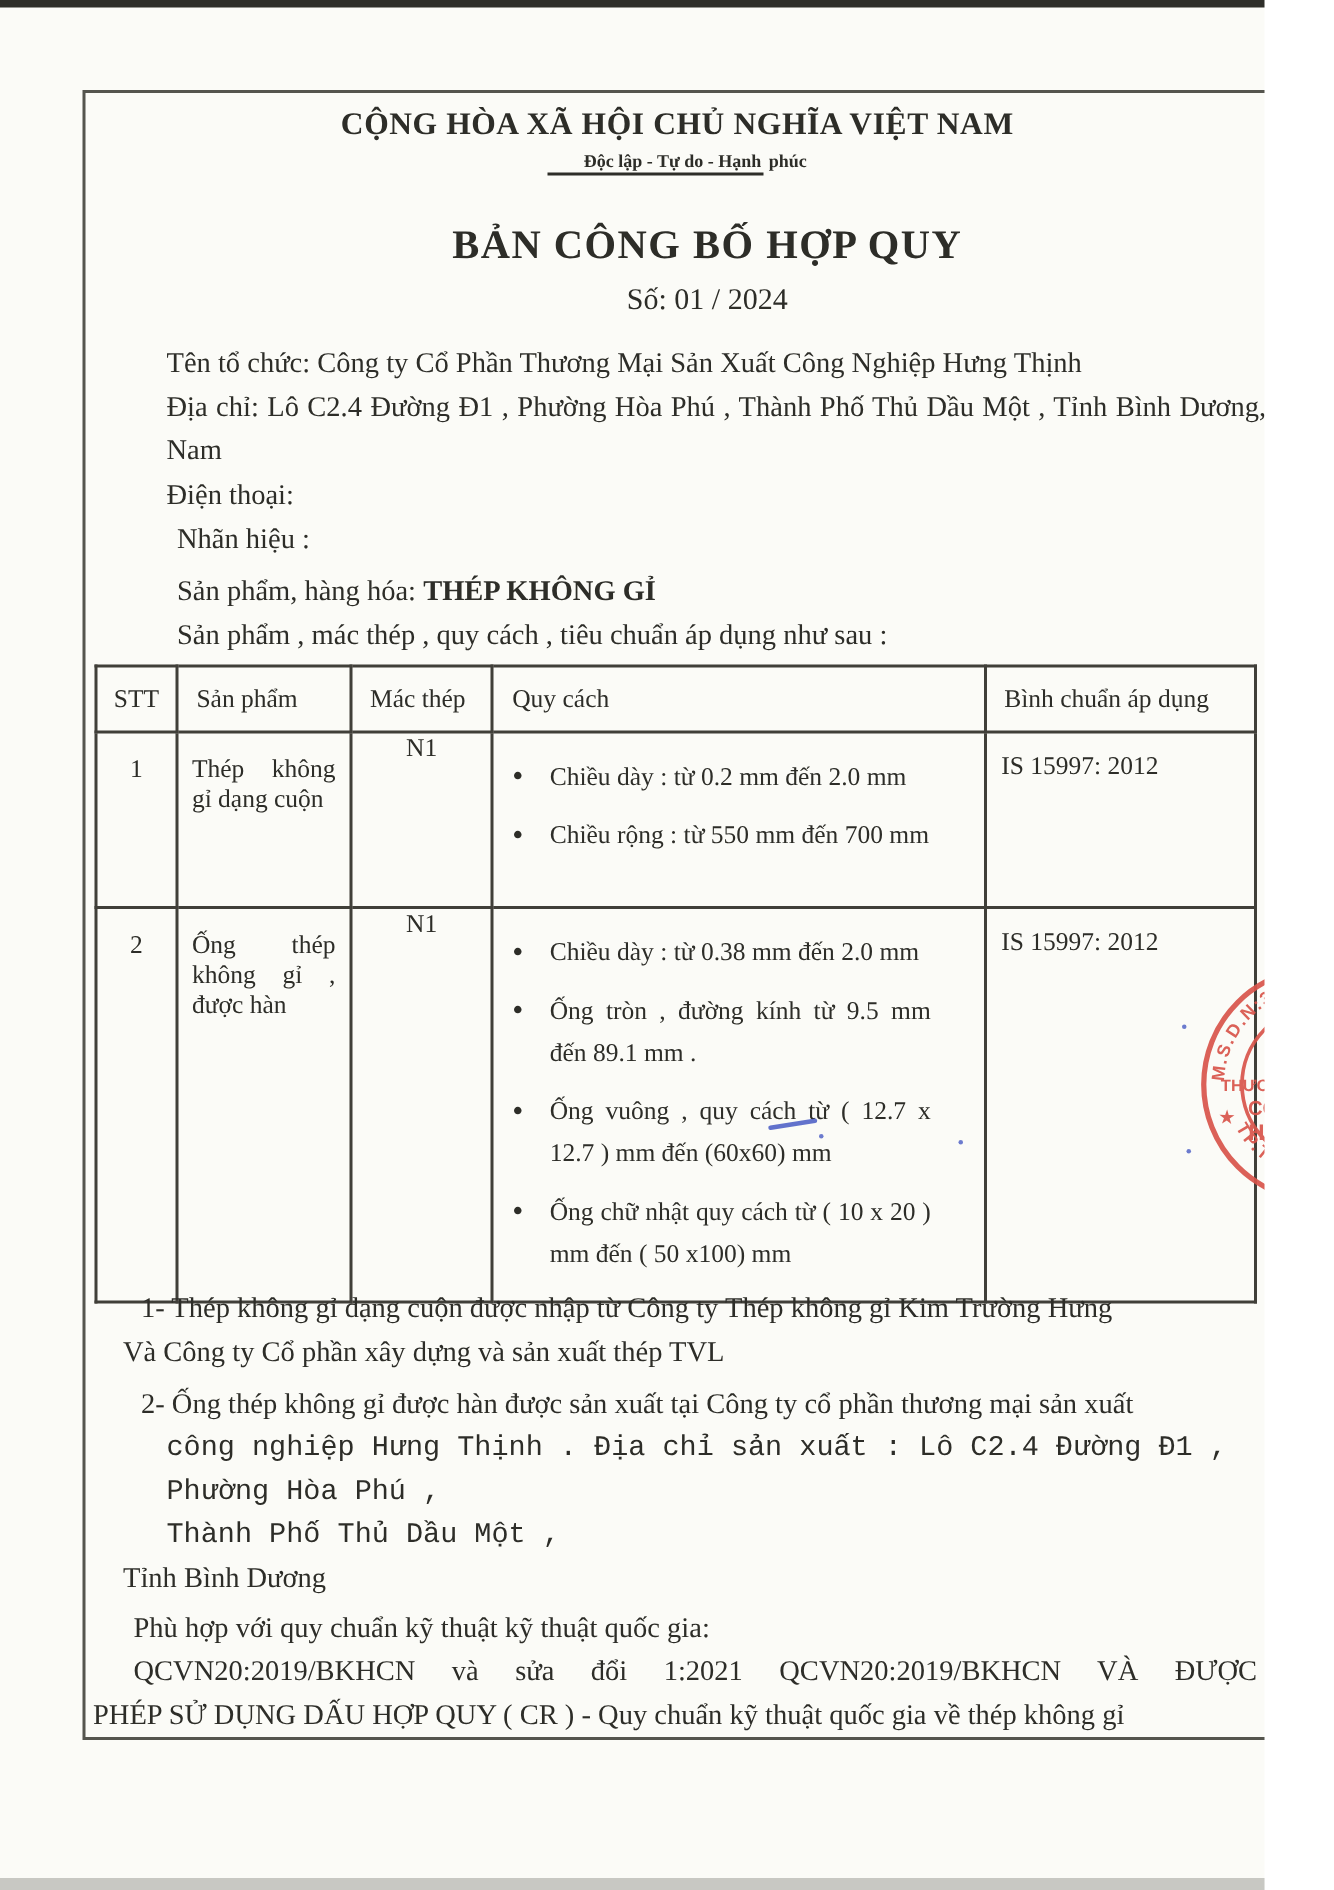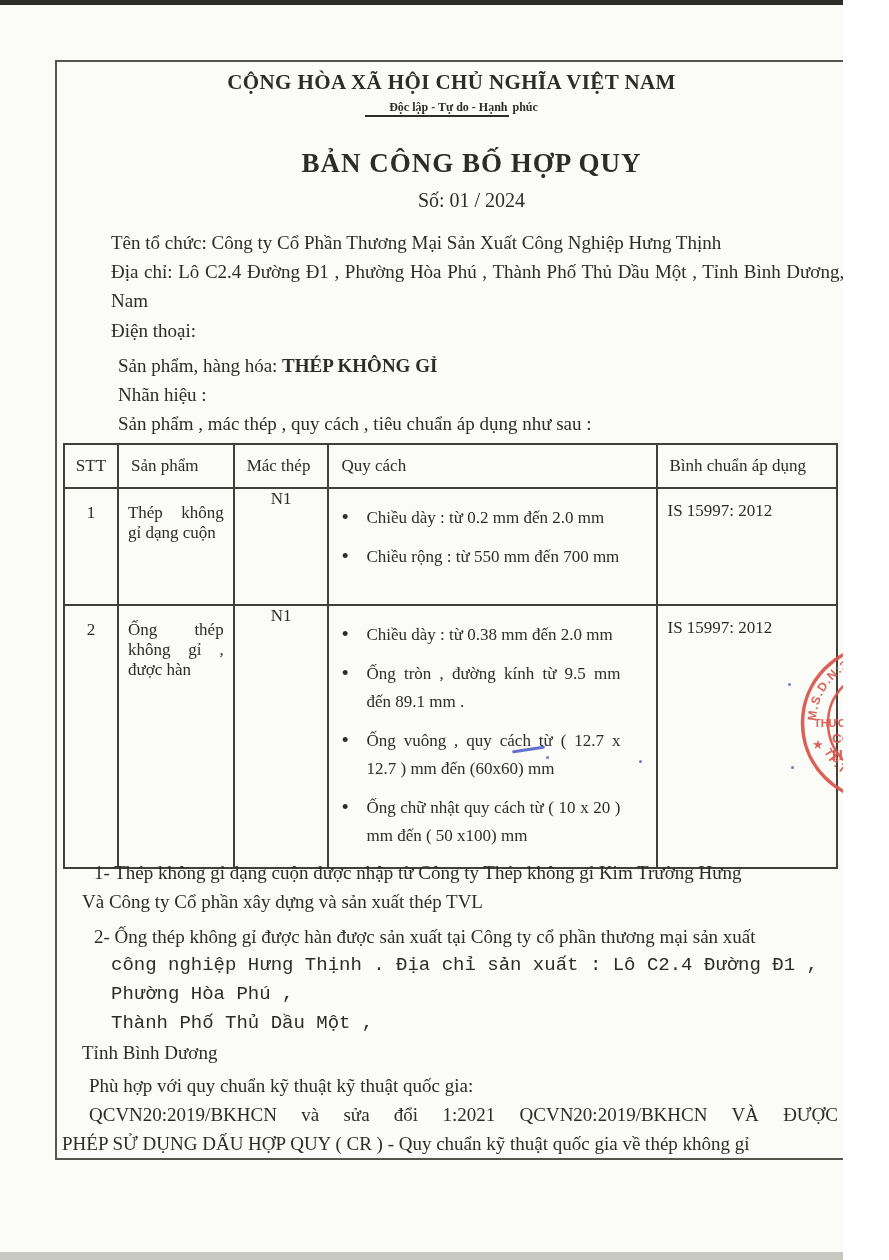--- a/index.html
+++ b/index.html
@@ -88,22 +88,22 @@
     <div class="national-title">CỘNG HÒA XÃ HỘI CHỦ NGHĨA VIỆT NAM</div>
     <div class="motto"><span class="motto-underlined">Độc lập - Tự do - Hạnh</span><span> phúc</span></div>
     <div class="doc-title">BẢN CÔNG BỐ HỢP QUY</div>
     <div class="doc-number">Số: 01 / 2024</div>
   </div>
 
   <div class="info">
     <div class="line">Tên tổ chức: Công ty Cổ Phần Thương Mại Sản Xuất Công Nghiệp Hưng Thịnh</div>
     <div class="line">Địa chỉ: Lô C2.4 Đường Đ1 , Phường Hòa Phú , Thành Phố Thủ Dầu Một , Tỉnh Bình Dương, Việt Nam</div>
     <div class="line phone">Điện thoại:</div>
+    <div class="line indent">Nhãn hiệu :</div>
     <div class="line indent product"><span>Sản phẩm, hàng hóa: </span><span class="bold">THÉP KHÔNG GỈ</span></div>
-    <div class="line indent">Nhãn hiệu :</div>
     <div class="line indent">Sản phẩm , mác thép , quy cách , tiêu chuẩn áp dụng như sau :</div>
   </div>
 
   <table class="spec-table">
     <colgroup>
       <col style="width:54px">
         <col style="width:116px">
         <col style="width:95px">
         <col style="width:329px">
         <col style="width:181px">

